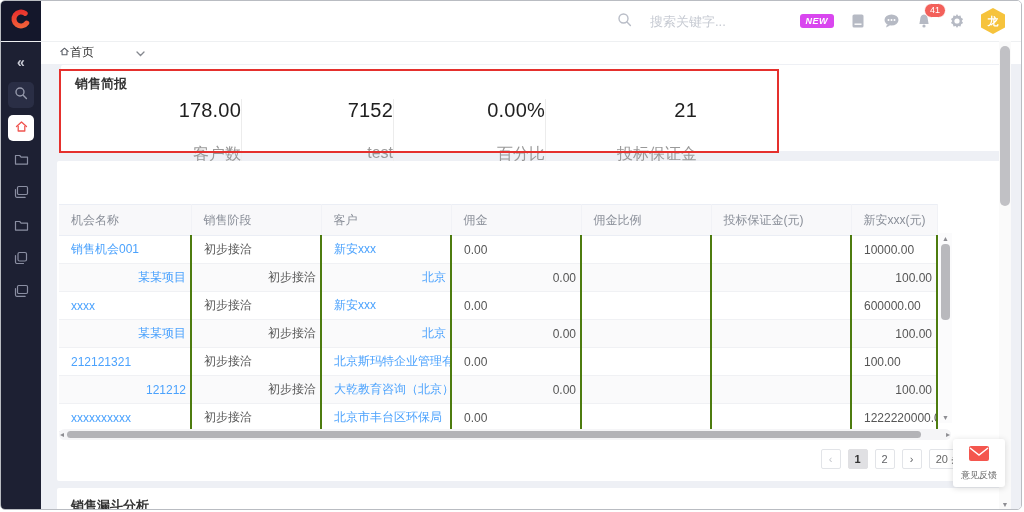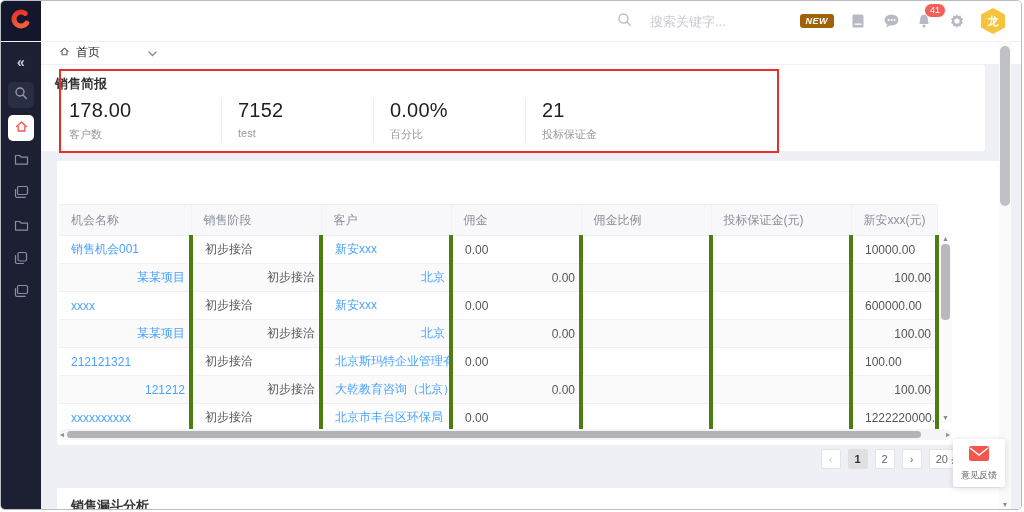--- a/index.html
+++ b/index.html
@@ -6,53 +6,53 @@
   body{width:1024px;height:512px;font-family:"Liberation Sans","DejaVu Sans",sans-serif;}
   .frame{position:relative;width:1022px;height:510px;border:1px solid #b9bcc2;border-radius:5px;overflow:hidden;background:#fff;box-sizing:border-box;}
 
   
   .topbar{position:absolute;left:0;top:0;width:100%;height:40px;background:#fff;border-bottom:1px solid #eef0f2;z-index:5;}
   .logo{position:absolute;left:0;top:0;width:40px;height:40px;background:#14172b;display:flex;align-items:center;justify-content:center;}
   .search{position:absolute;left:616px;top:0;height:40px;display:flex;align-items:center;gap:16px;}
   .search input{border:none;outline:none;font-size:13px;width:150px;color:#666;background:transparent;font-family:inherit;}
   .search input::placeholder{color:#c6cad2;}
   .top-icons{position:absolute;right:16px;top:0;height:40px;display:flex;align-items:center;gap:15px;}
-  .new-badge{background:#a16207;color:#fff;font-size:9px;font-weight:bold;font-style:italic;padding:2px 6px;border-radius:3px;letter-spacing:.5px;}
+  .new-badge{background:#d946ef;color:#fff;font-size:9px;font-weight:bold;font-style:italic;padding:2px 6px;border-radius:3px;letter-spacing:.5px;}
   .icon-btn{position:relative;display:flex;align-items:center;justify-content:center;width:18px;height:18px;cursor:pointer;}
   .count-badge{position:absolute;top:-9px;left:9px;background:#f3605a;color:#fff;font-size:9px;line-height:11px;padding:1px 5px;border-radius:8px;border:1px solid #fff;}
   .avatar{width:24px;height:26px;background:#f6c33c;clip-path:polygon(50% 0,100% 25%,100% 75%,50% 100%,0 75%,0 25%);color:#fff;font-size:11px;font-weight:bold;display:flex;align-items:center;justify-content:center;}
 
   
   .sidebar{position:absolute;left:0;top:40px;width:40px;bottom:0;background:#1d2033;display:flex;flex-direction:column;align-items:center;padding-top:8px;gap:7px;z-index:4;}
   .side-item{width:26px;height:26px;display:flex;align-items:center;justify-content:center;border-radius:5px;color:#c8cad4;cursor:pointer;}
   .side-item.boxed{background:#2a2e45;}
   .side-item.active{background:#fff;}
   .collapse-glyph{font-size:14px;color:#c8cad4;font-weight:bold;}
 
   
   .main{position:absolute;left:40px;top:40px;right:0;bottom:0;background:#eef0f5;}
-  .crumb{position:absolute;left:0;top:0;right:0;height:23px;background:#fff;display:flex;align-items:center;padding-left:18px;gap:6px;font-size:12px;color:#333;}
+  .crumb{position:absolute;left:0;top:0;right:0;height:23px;background:#fff;display:flex;align-items:center;padding-left:18px;font-size:12px;color:#333;}
   .crumb .chev{margin-left:42px;display:flex;align-items:center;cursor:pointer;}
 
   .card{position:absolute;background:#fff;border-radius:2px;}
-  .card-brief{left:0;top:24px;width:944px;height:86px;}
+  .card-brief{left:20px;top:24px;width:944px;height:86px;text-align:right;}
   .red-box{position:absolute;left:18px;top:28px;width:716px;height:80px;border:2px solid #e5302d;z-index:6;pointer-events:none;}
   .brief-title{position:absolute;left:14px;top:10px;font-size:13px;font-weight:bold;color:#333;}
   .stats{position:absolute;left:28px;top:34px;display:flex;}
   .stat{width:152px;box-sizing:border-box;}
   .stat + .stat{border-left:1px solid #ececec;padding-left:16px;}
   .stat-value{font-size:20px;font-weight:normal;color:#1f1f1f;letter-spacing:.2px;}
-  .stat-label{font-size:11px;color:#999;margin-top:5px;}
-
-  
-  .card-table{left:16px;top:120px;width:944px;height:284px;}
+  .stat-label{font-size:16px;color:#999;margin-top:22px;}
+
+  
+  .card-table{left:16px;top:120px;width:944px;height:320px;}
   .table-wrap{position:absolute;left:2px;top:43px;width:878px;}
   table{border-collapse:collapse;table-layout:fixed;width:878px;font-size:12px;}
   thead th{height:30px;background:#f8f8fa;color:#8a8f99;font-weight:normal;text-align:left;padding:0 0 0 12px;border-top:1px solid #ebeef5;border-bottom:1px solid #ebeef5;border-right:1px solid #f1f2f6;white-space:nowrap;overflow:hidden;}
-  tbody td{height:27px;padding:0 4px 0 12px;color:#555;border-bottom:1px solid #f0f1f4;border-right:4px solid #4d7c0f;white-space:nowrap;overflow:hidden;text-overflow:clip;}
+  tbody td{height:27px;padding:0 4px 0 12px;color:#555;border-bottom:1px solid #f0f1f4;border-right:2px solid #4d7c0f;white-space:nowrap;overflow:hidden;text-overflow:clip;}
   tr.striped td{background:#fafafb;text-align:right;}
   .cell-link{color:#4ba2fd;cursor:pointer;}
 
   .vscroll{position:absolute;left:882px;top:72px;width:13px;height:190px;background:#fbfbfc;}
   .vscroll .thumb{position:absolute;left:2px;top:11px;width:9px;height:76px;background:#b9b9bd;border-radius:4px;}
   .vscroll .arr{position:absolute;left:0;width:13px;text-align:center;font-size:7px;color:#8d8d92;line-height:9px;}
   .hscroll{position:absolute;left:2px;top:268px;width:892px;height:11px;background:#f5f5f7;border-radius:6px;}
   .hscroll .thumb{position:absolute;left:8px;top:2px;width:854px;height:7px;background:#b3b3b7;border-radius:4px;}
   .hscroll .arr{position:absolute;top:0;font-size:8px;color:#8d8d92;line-height:11px;}
 

